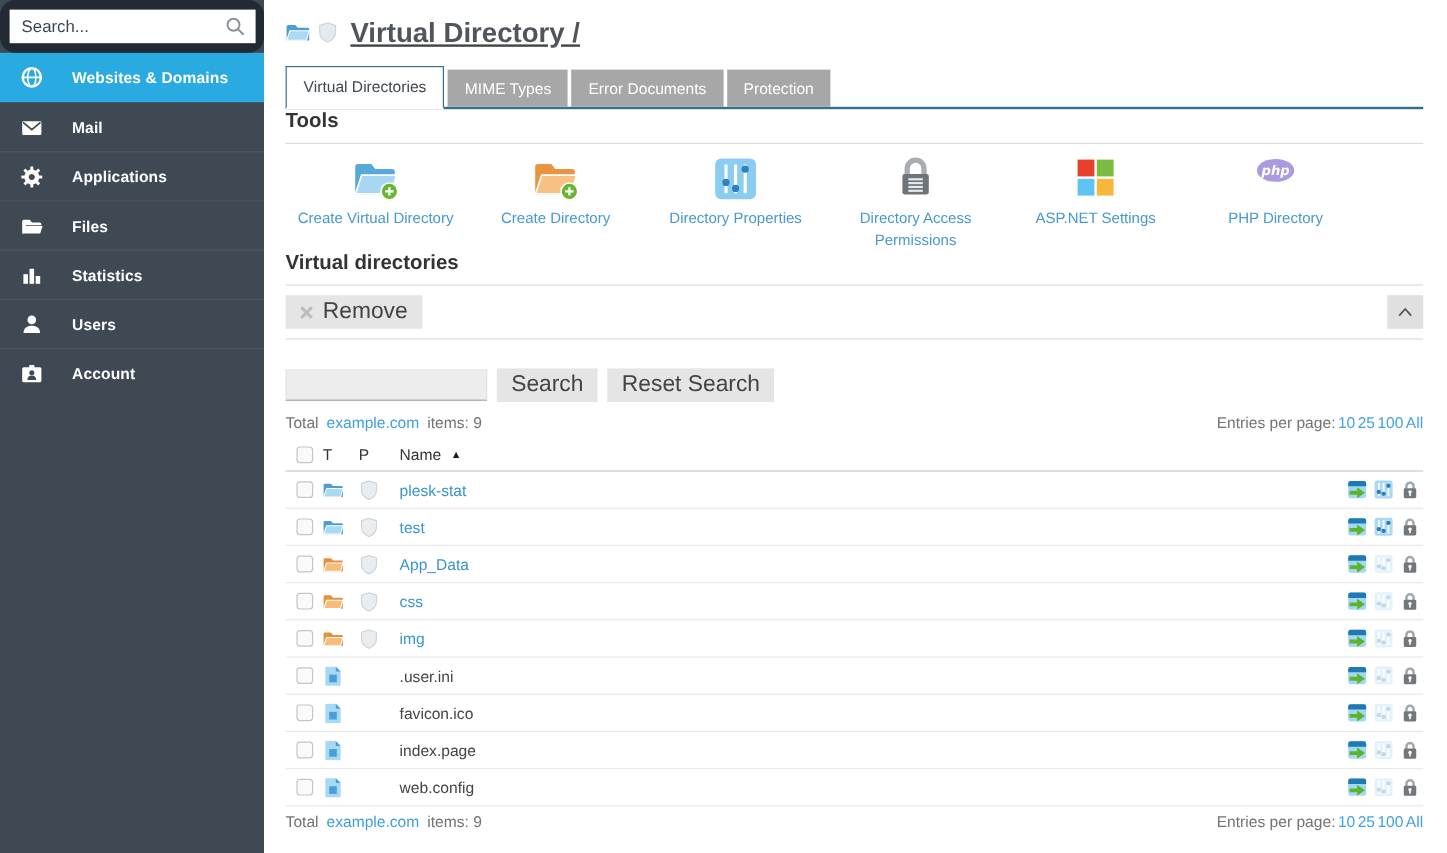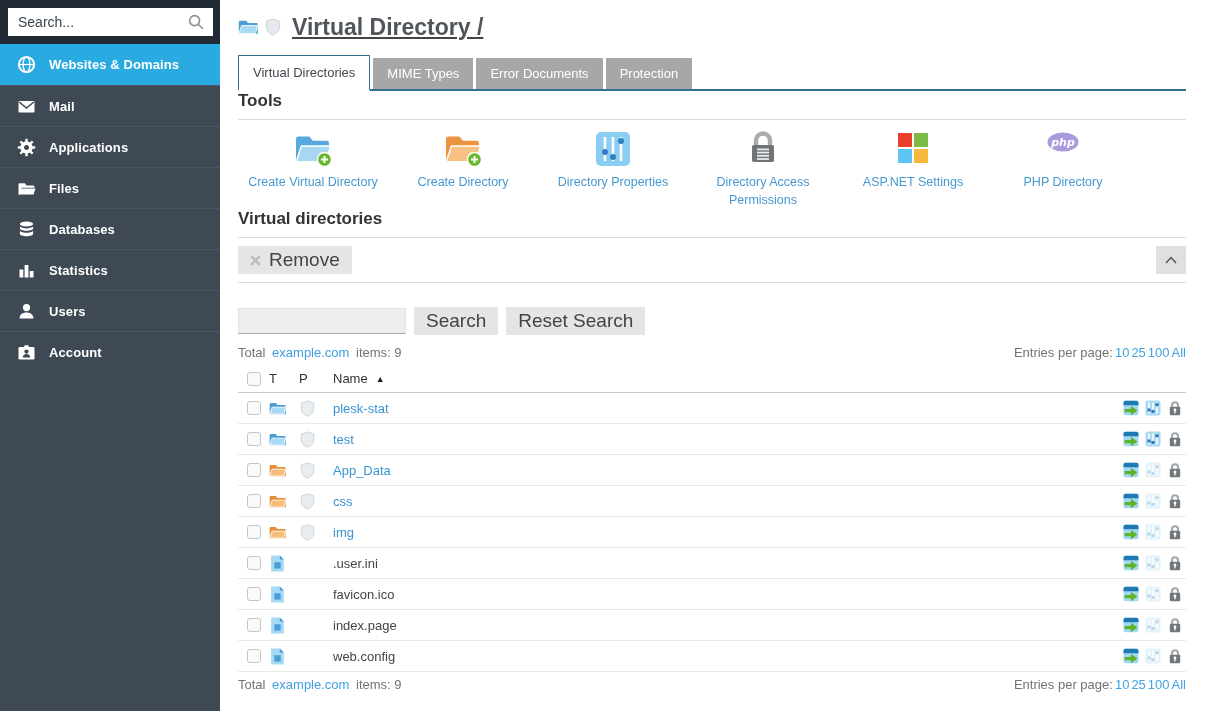--- a/index.html
+++ b/index.html
@@ -4,30 +4,30 @@
 <style>
   * { box-sizing: border-box; margin: 0; padding: 0; }
   html,body { width:1206px; height:711px; overflow:hidden; }
   body {
     font-family: "Liberation Sans", "DejaVu Sans", sans-serif;
     background:#fff; display:flex; font-size:13px; color:#444;
   }
 
   
   .sidebar { width:220px; min-width:220px; background:#3e4954; height:711px; }
-  .sidebar-search-wrap { background:#222a33; padding:8px 7px 8px 8px; position:relative; }
+  .sidebar-search-wrap { background:#222a33; padding:8px 7px 8px 8px; position:relative;border-radius:13px; }
   .sidebar-search {
     width:100%; height:28px; border:none; outline:none; background:#fff;
     padding:0 30px 0 10px; font-size:14px; color:#333;
     font-family:inherit;
   }
   .sidebar-search::placeholder { color:#3b4450; opacity:1; }
   .search-icon-pos { position:absolute; right:16px; top:14px; width:16px; height:16px; }
   .nav-item {
-    display:flex; align-items:center; gap:13px; height:41px;
+    display:flex; align-items:center; gap:24px; height:41px;
     padding:0 6px 0 17px; cursor:pointer; color:#fff;
     --iconbg:#3e4954;
   }
   .nav-item + .nav-item { border-top:1px solid #4a5663; }
   .nav-item.active { background:#29aae1; --iconbg:#29aae1; }
   .nav-icon { width:19px; height:19px; flex:none; display:flex; }
   .nav-label { font-size:13px; font-weight:bold; letter-spacing:.1px; }
 
   
   .main { flex:1; padding:12px 20px 0 18px; background:#fff; }
@@ -282,26 +282,20 @@
     <span class="nav-label">Applications</span>
   </div>
       <div class="nav-item">
     <svg class="nav-icon">
           <use href="#sym-folder"></use>
         </svg>
     <span class="nav-label">Files</span>
   </div>
       <div class="nav-item">
     <svg class="nav-icon">
-          <use href="#sym-database"></use>
-        </svg>
-    <span class="nav-label">Databases</span>
-  </div>
-      <div class="nav-item">
-    <svg class="nav-icon">
           <use href="#sym-chart"></use>
         </svg>
     <span class="nav-label">Statistics</span>
   </div>
       <div class="nav-item">
     <svg class="nav-icon">
           <use href="#sym-user"></use>
         </svg>
     <span class="nav-label">Users</span>
   </div>

